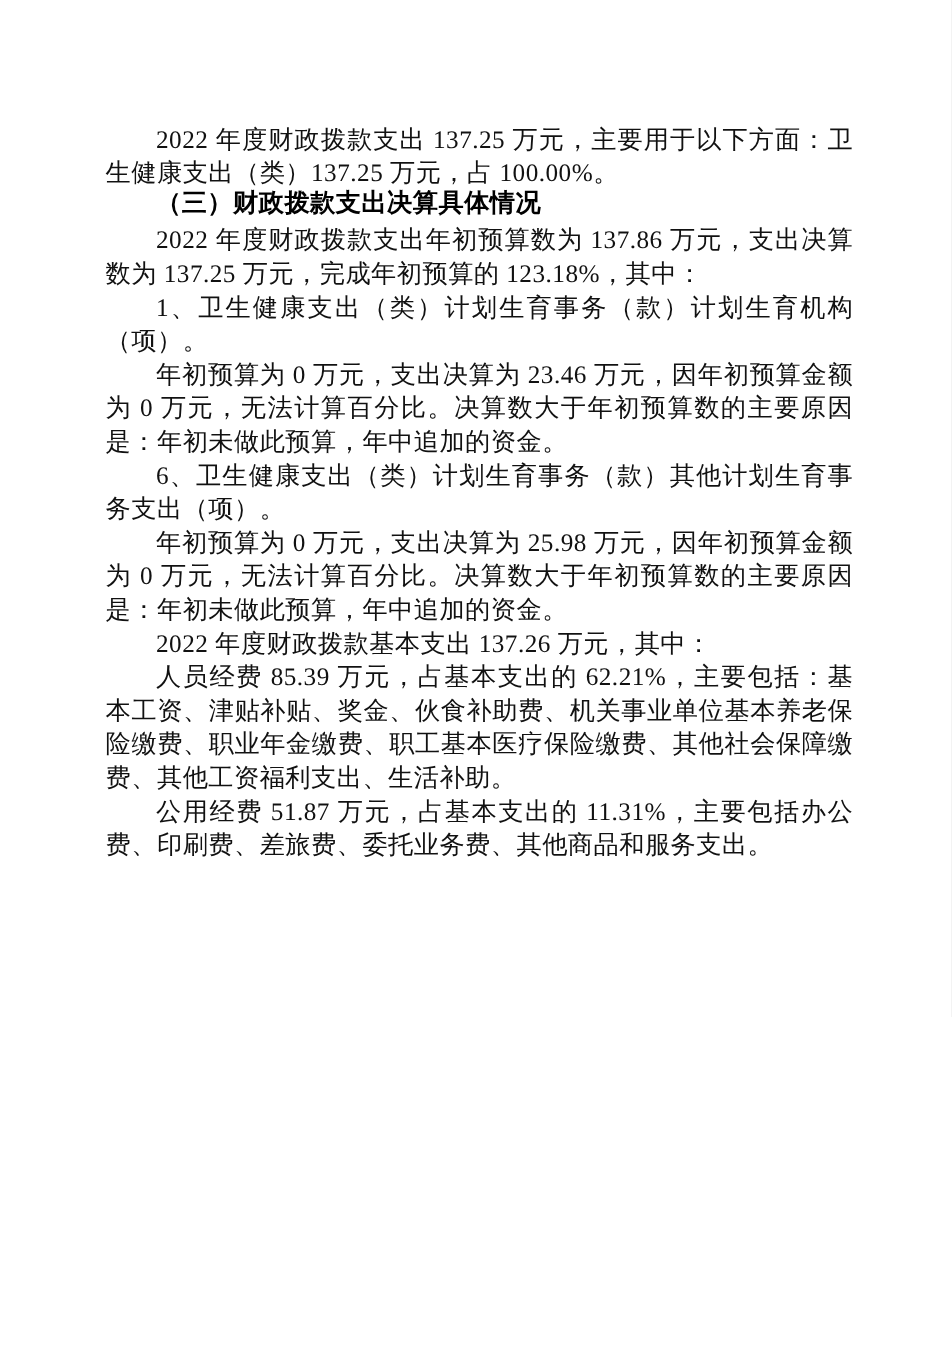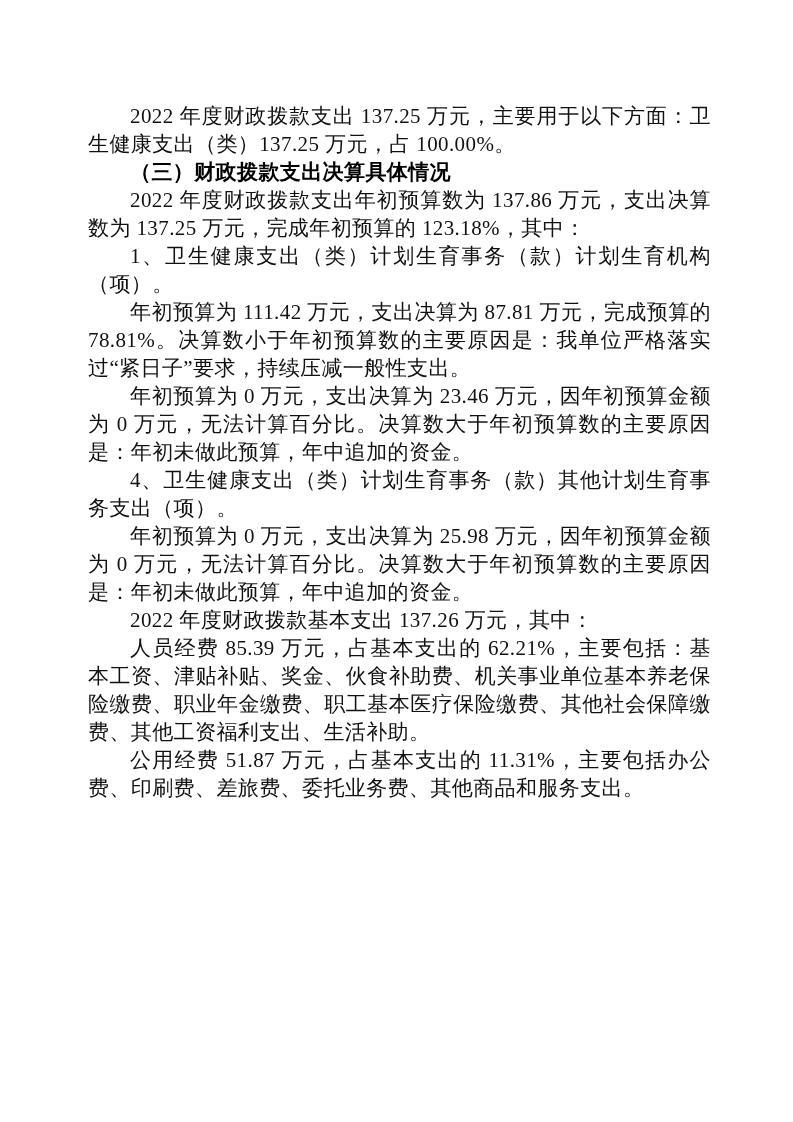--- a/index.html
+++ b/index.html
@@ -24,36 +24,35 @@
     margin: 0;
     font-size: 21px;
     line-height: 28px;
     color: #111111;
     text-align: justify;
     text-indent: 2em;
     letter-spacing: 0.4px;
     word-break: break-all;
   }
   .block.heading {
-    font-family: Liberation Serif, serif;
+    font-family: Liberation Mono, monospace;
     font-weight: bold;
     text-align: left;
     color: #000000;
   }
 </style>
 </head>
 <body>
 
 <div class="page">
   <div id="doc-content">
       <p class="block">2022 年度财政拨款支出 137.25 万元，主要用于以下方面：卫生健康支出（类）137.25 万元，占 100.00%。</p>
       <p class="block heading">（三）财政拨款支出决算具体情况</p>
       <p class="block">2022 年度财政拨款支出年初预算数为 137.86 万元，支出决算数为 137.25 万元，完成年初预算的 123.18%，其中：</p>
       <p class="block">1、卫生健康支出（类）计划生育事务（款）计划生育机构（项）。</p>
-      <p class="block">年初预算为 111.42 万元，支出决算为 87.81 万元，完成预算的 78.81%。决算数小于年初预算数的主要原因是：我单位严格落实过“紧日子”要求，持续压减一般性支出。</p>
       <p class="block">年初预算为 0 万元，支出决算为 23.46 万元，因年初预算金额为 0 万元，无法计算百分比。决算数大于年初预算数的主要原因是：年初未做此预算，年中追加的资金。</p>
-      <p class="block">4、卫生健康支出（类）计划生育事务（款）其他计划生育事务支出（项）。</p>
+      <p class="block">6、卫生健康支出（类）计划生育事务（款）其他计划生育事务支出（项）。</p>
       <p class="block">年初预算为 0 万元，支出决算为 25.98 万元，因年初预算金额为 0 万元，无法计算百分比。决算数大于年初预算数的主要原因是：年初未做此预算，年中追加的资金。</p>
       <p class="block">2022 年度财政拨款基本支出 137.26 万元，其中：</p>
       <p class="block">人员经费 85.39 万元，占基本支出的 62.21%，主要包括：基本工资、津贴补贴、奖金、伙食补助费、机关事业单位基本养老保险缴费、职业年金缴费、职工基本医疗保险缴费、其他社会保障缴费、其他工资福利支出、生活补助。</p>
       <p class="block">公用经费 51.87 万元，占基本支出的 11.31%，主要包括办公费、印刷费、差旅费、委托业务费、其他商品和服务支出。</p>
     </div>
 </div>
 
 </body></html>

